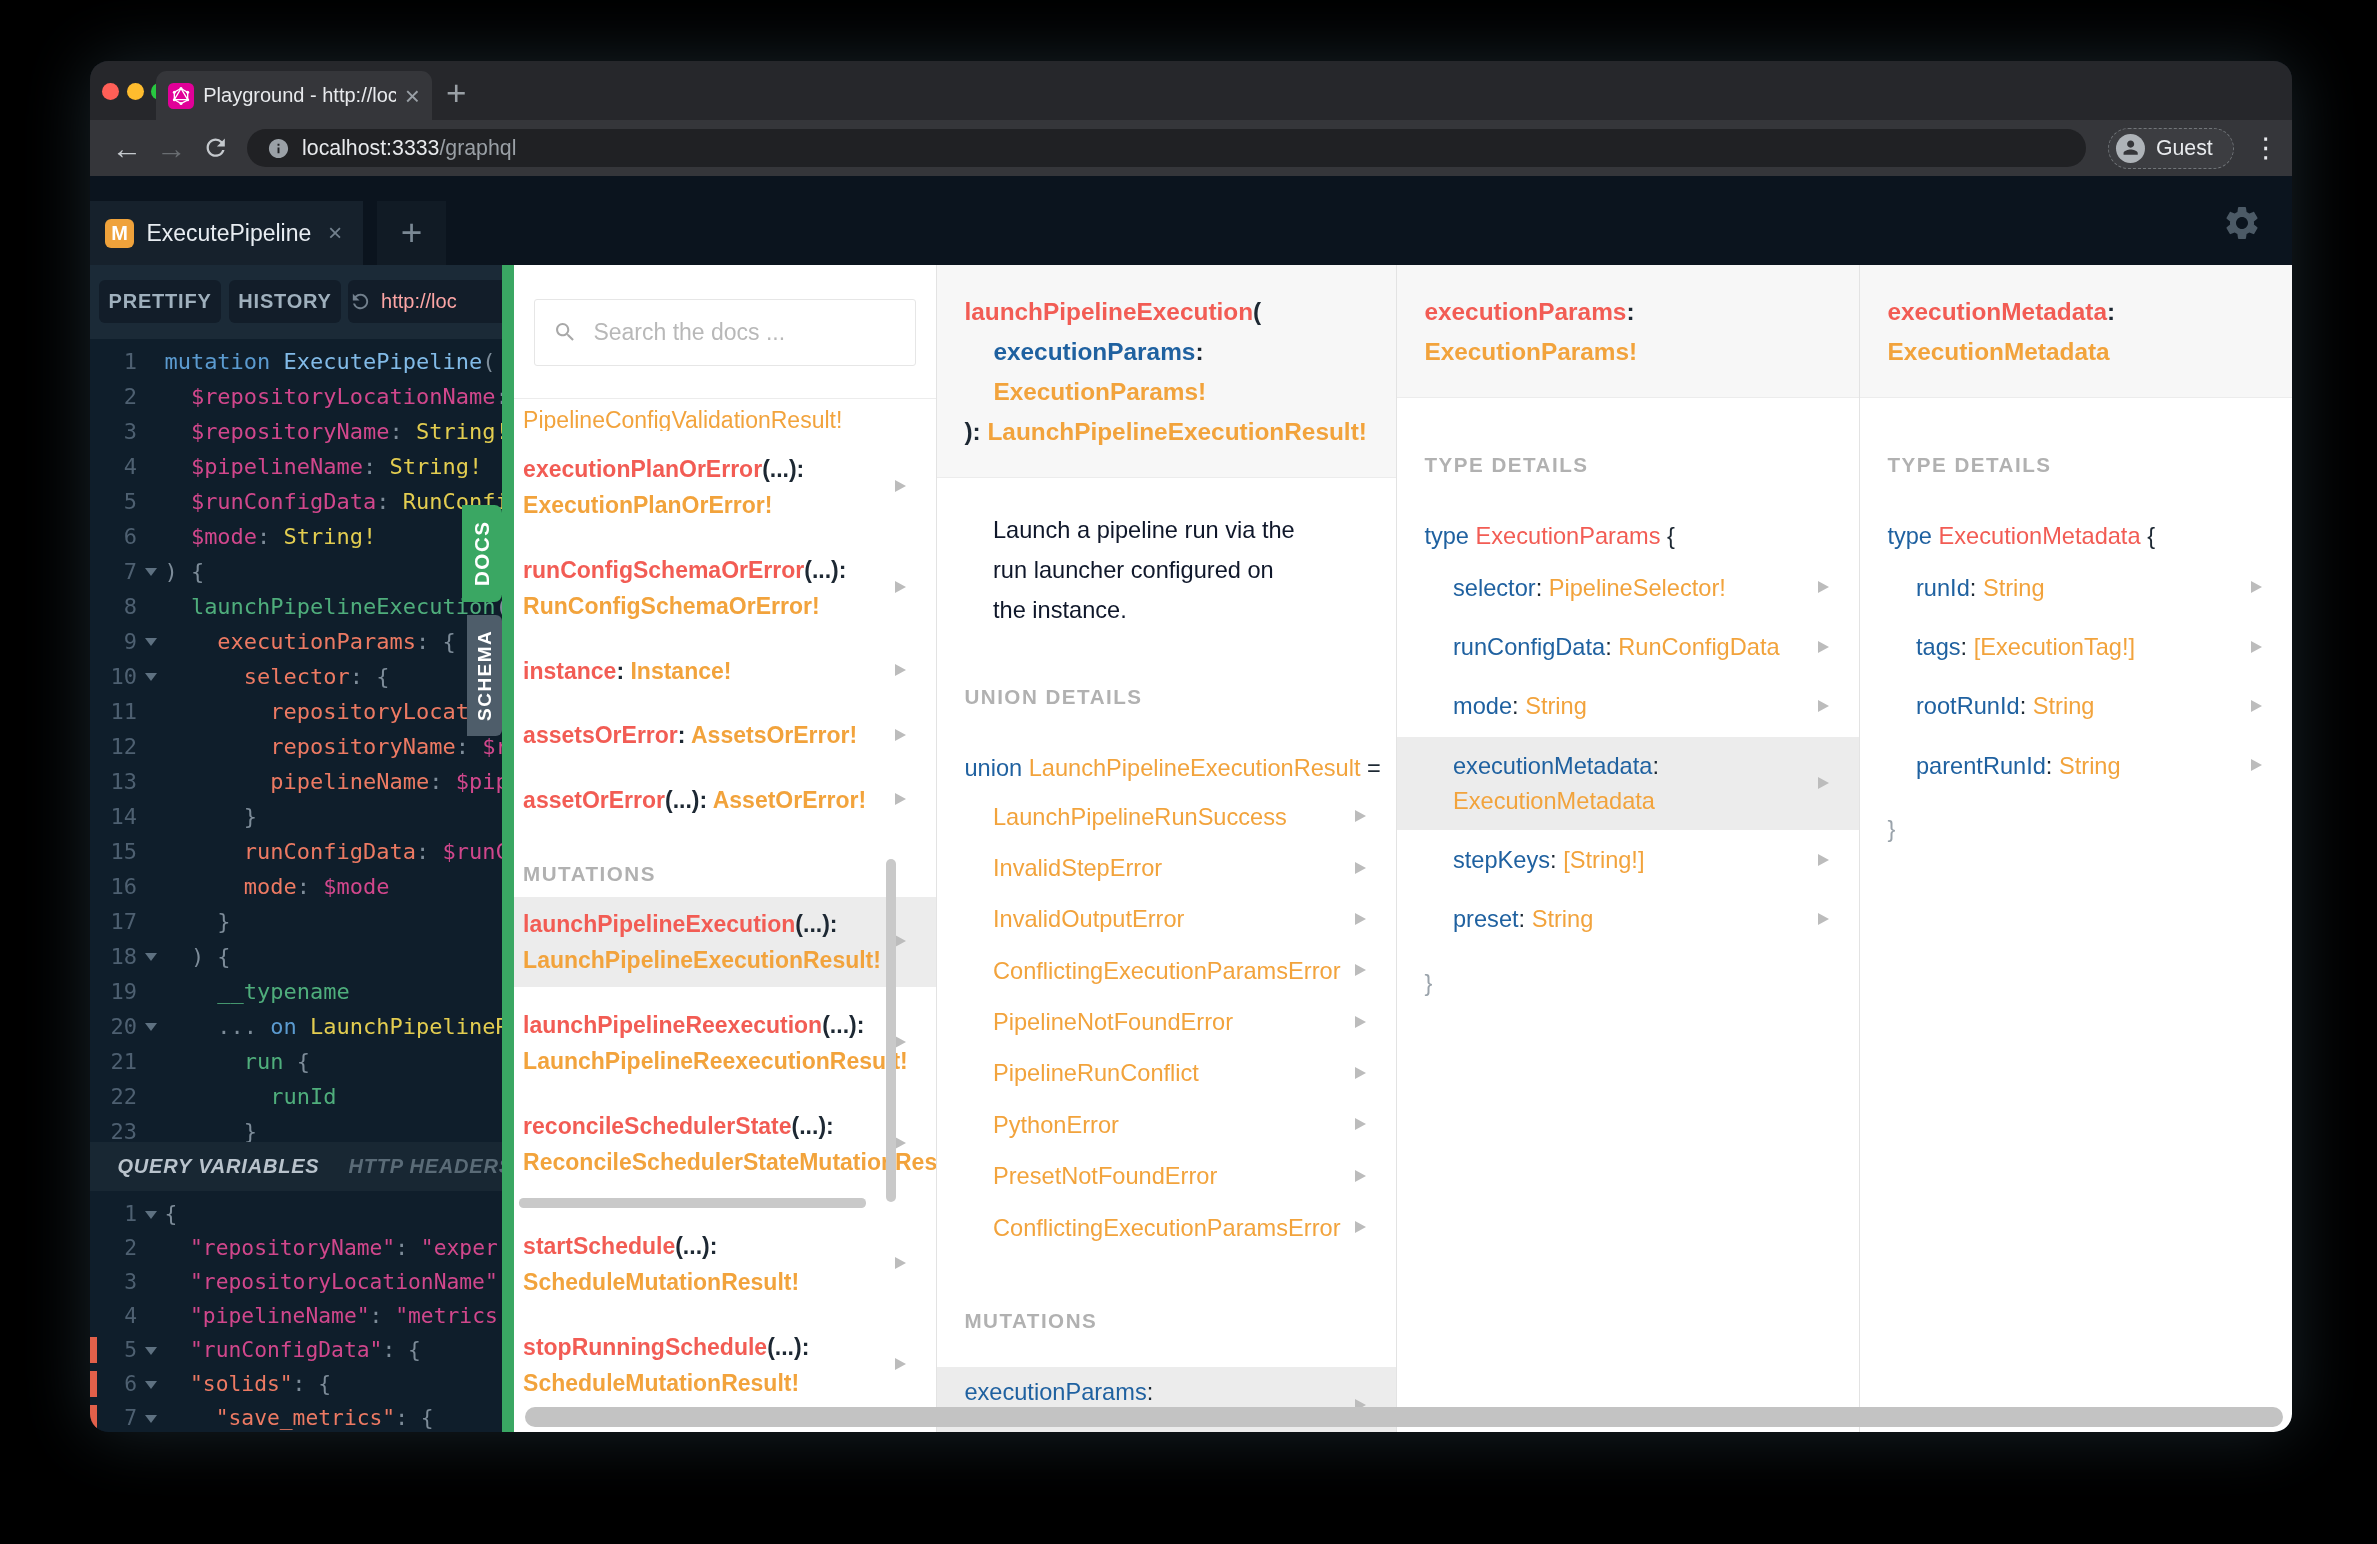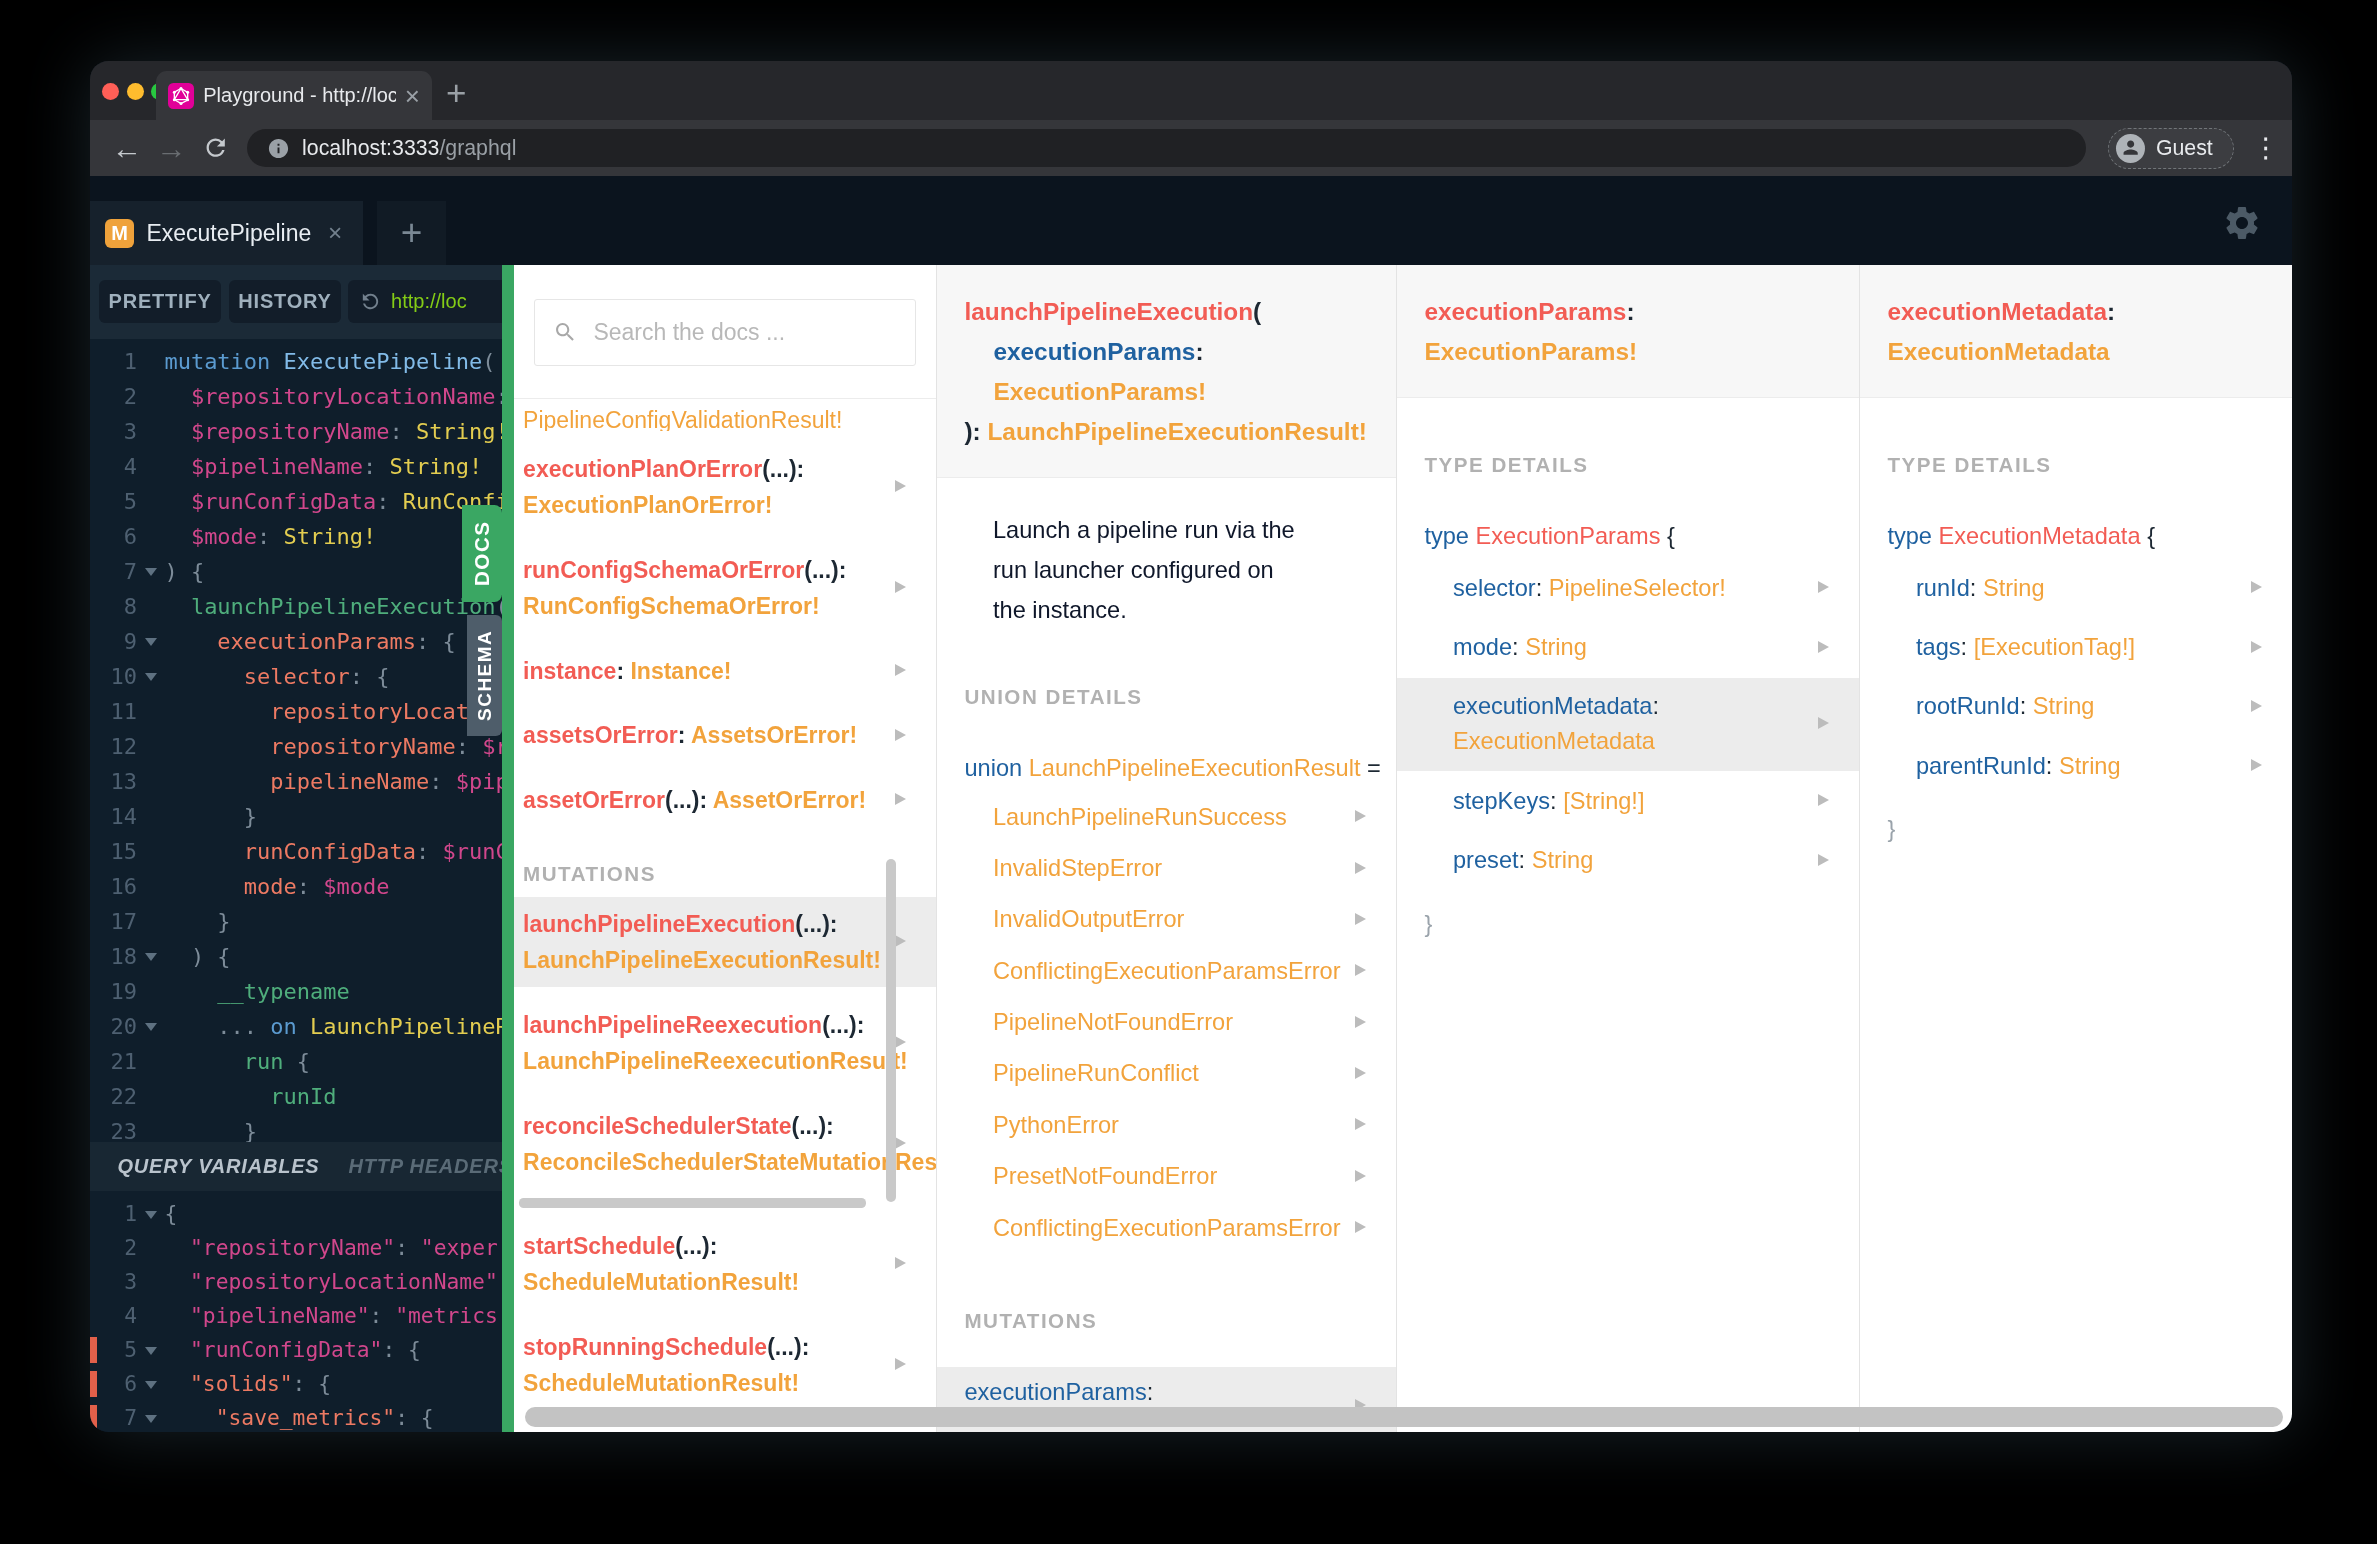--- a/index.html
+++ b/index.html
@@ -59,21 +59,21 @@
 
   .pg-main{position:absolute;left:0;top:88px;width:100%;height:1167px;}
 
   
   .editor-pane{position:absolute;left:0;top:0;width:412px;height:100%;background:#0f1e2b;overflow:hidden;}
   .ed-toolbar{position:absolute;left:0;top:0;width:100%;height:74px;background:#1b2a37;}
   .tb-btn{position:absolute;top:15.2px;height:43px;background:#121d29;border-radius:6.1px;color:#9fb0bd;
           font-weight:bold;font-size:20px;letter-spacing:0.8px;display:flex;align-items:center;justify-content:center;}
   .tb-prettify{left:9.1px;width:122px;} .tb-history{left:139px;width:112px;}
   .tb-url{position:absolute;left:258px;top:15.2px;width:183px;height:43px;background:#121d29;border-radius:6.1px;
-          display:flex;align-items:center;gap:9.1px;padding:0 11px;color:#84cc16;font-size:20px;white-space:nowrap;}
+          display:flex;align-items:center;gap:9.1px;padding:0 1px;color:#fca5a5;font-size:20px;white-space:nowrap;}
   .tb-url svg{width:23px;height:23px;fill:#72808d;transform:scaleX(-1);flex:0 0 auto;}
 
   .code-area{position:absolute;left:0;top:74px;width:100%;height:803px;padding-top:4.6px;}
   .qv-bar{position:absolute;left:0;top:877px;width:100%;height:49px;background:#182733;
           display:flex;align-items:center;gap:29px;padding-left:27.4px;font-style:italic;}
   .qv-active{color:#b9c3cc;font-weight:bold;font-size:20px;letter-spacing:0.8px;white-space:nowrap;}
   .qv-dim{color:#5a6b77;font-weight:bold;font-size:20px;letter-spacing:0.8px;white-space:nowrap;}
   .qv-area{position:absolute;left:0;top:926px;width:100%;height:241px;padding-top:6.1px;}
 
   .code-line{position:relative;display:flex;white-space:pre;font-family:"DejaVu Sans Mono", monospace;}
@@ -401,20 +401,24 @@
               <span class="d-blue">type</span>
               <span class="d-red">ExecutionParams</span>
               <span class="d-dark">{</span>
             </div>
             <div id="col3-fields">
                 <div class="f-row">
                   <div><span class="d-blue">selector</span><span class="d-dark">:</span><span class="d-orange"> PipelineSelector!</span></div>
                   <span class="tri"></span>
                 </div>
                 <div class="f-row">
+                  <div><span class="d-blue">runConfigData</span><span class="d-dark">:</span><span class="d-orange"> RunConfigData</span></div>
+                  <span class="tri"></span>
+                </div>
+                <div class="f-row">
                   <div><span class="d-blue">mode</span><span class="d-dark">:</span><span class="d-orange"> String</span></div>
                   <span class="tri"></span>
                 </div>
                 <div class="f-row hl">
                   <div><span class="d-blue">executionMetadata</span><span class="d-dark">:</span></div>
                   <div><span class="d-orange">ExecutionMetadata</span></div>
                   <span class="tri"></span>
                 </div>
                 <div class="f-row">
                   <div><span class="d-blue">stepKeys</span><span class="d-dark">:</span><span class="d-orange"> [String!]</span></div>

